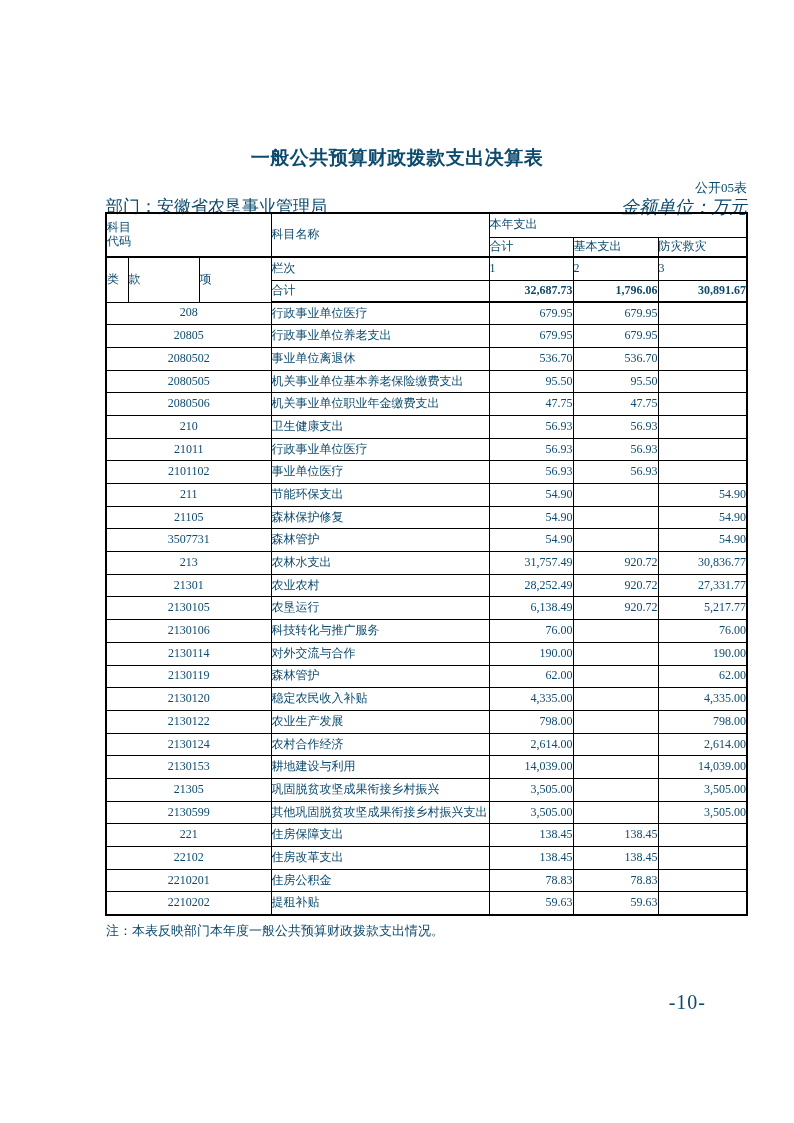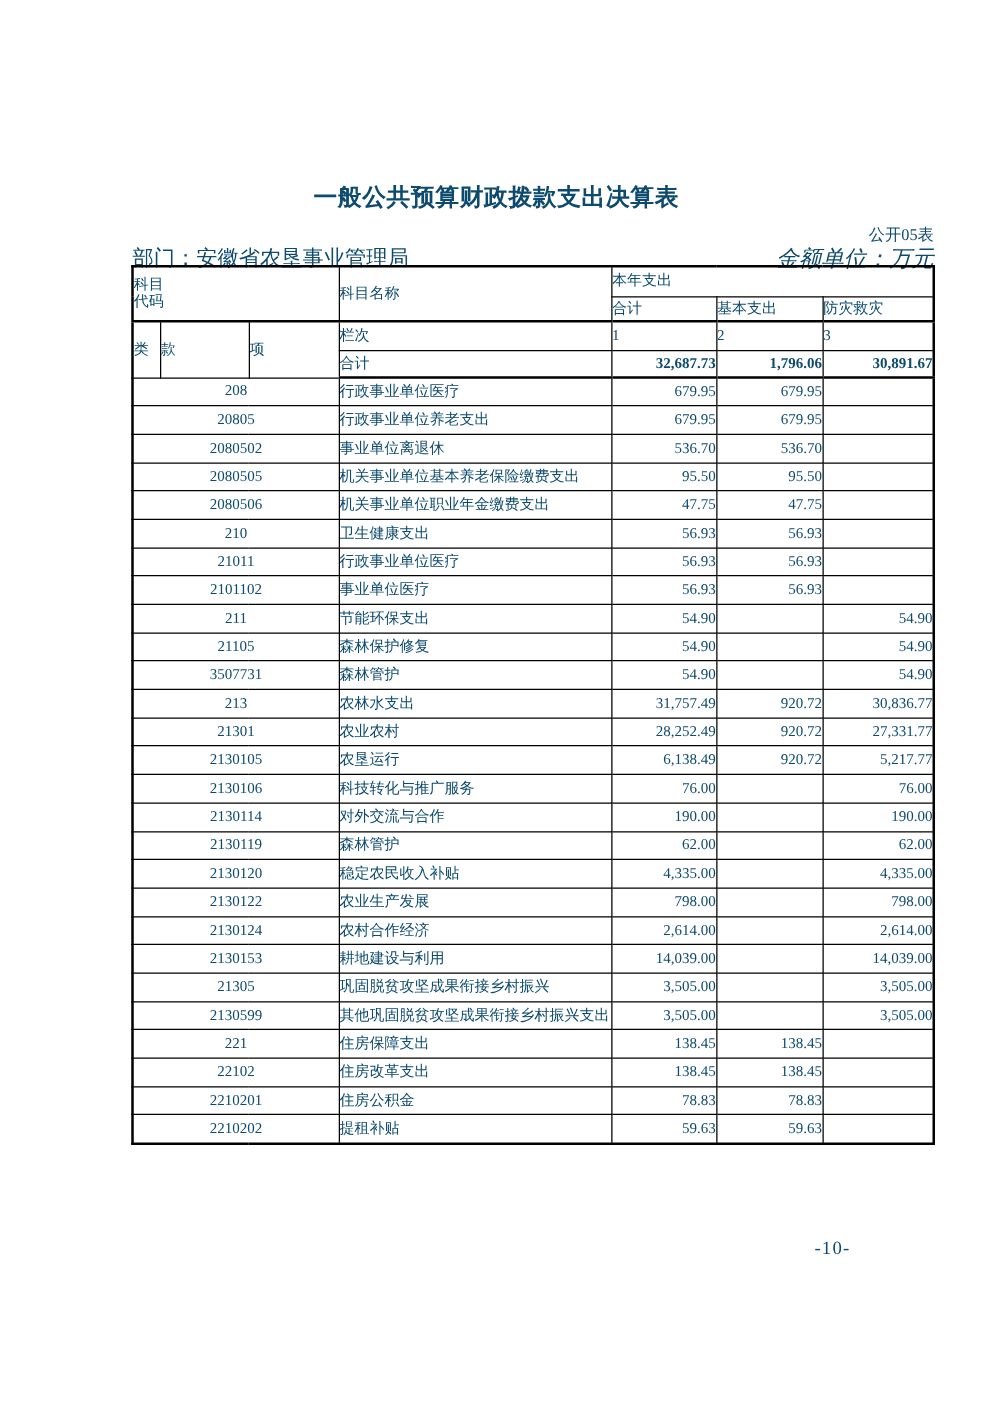--- a/index.html
+++ b/index.html
@@ -42,21 +42,21 @@
   tr.hrow-4 th,tr.hrow-4 td{border-bottom:2px solid #000;}
   tr.hrow-4 td.num{font-weight:bold;font-family:Liberation Serif, serif;}
   td.code{text-align:center;padding-left:2px;}
   td.name{text-align:left;padding-left:3px;}
   td.num{text-align:right;padding-right:2px;}
   .note{
     position:absolute;top:922px;left:106px;font-size:13px;
   }
   .page-number{
     position:absolute;top:991px;left:626px;width:80px;
-    text-align:center;font-size:15px;letter-spacing:1px;
+    text-align:right;font-size:20px;letter-spacing:1px;
   }
 </style>
 </head>
 <body>
 
 <div class="page">
 
   <h1 class="title">一般公共预算财政拨款支出决算表</h1>
 
   <div class="table-code">公开05表</div>
@@ -286,15 +286,16 @@
         <tr>
           <td class="code" colspan="3">2210202</td>
           <td class="name">提租补贴</td>
           <td class="num">59.63</td>
           <td class="num">59.63</td>
           <td class="num"></td>
         </tr>
       </tbody>
   </table>
 
+  <div class="note">注：本表反映部门本年度一般公共预算财政拨款支出情况。</div>
   <div class="page-number">-10-</div>
 
 </div>
 
 </body></html>

